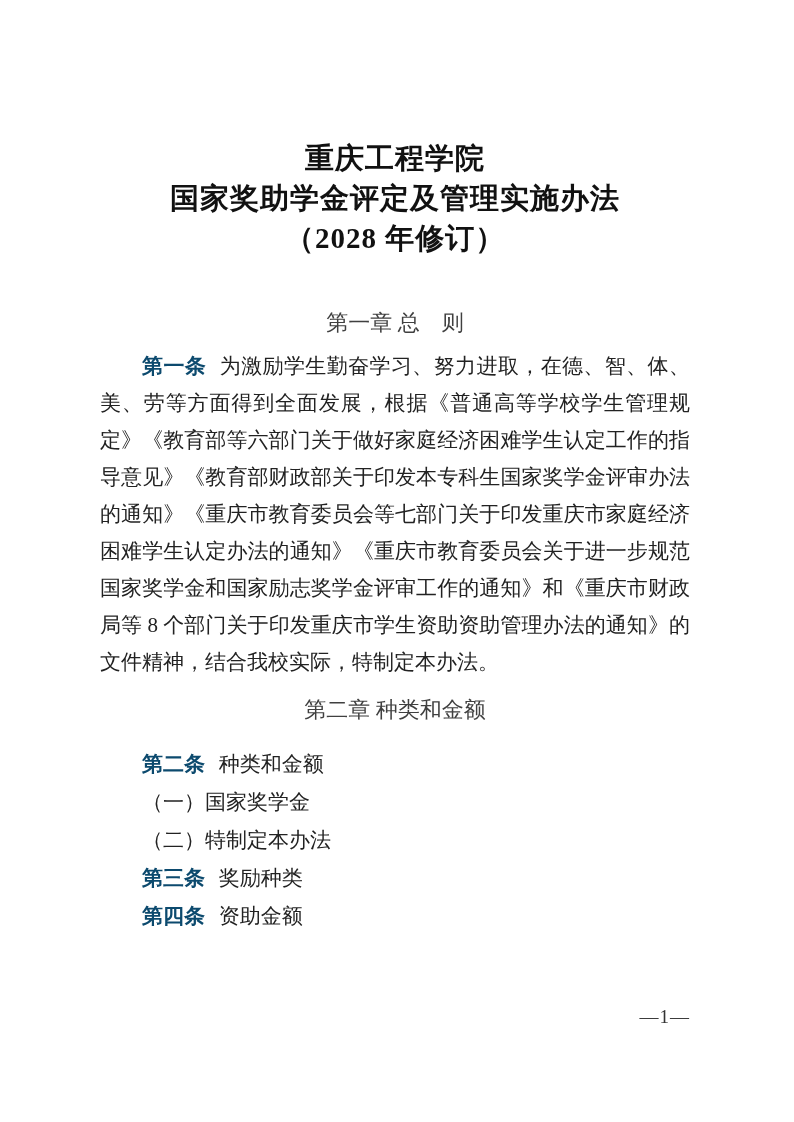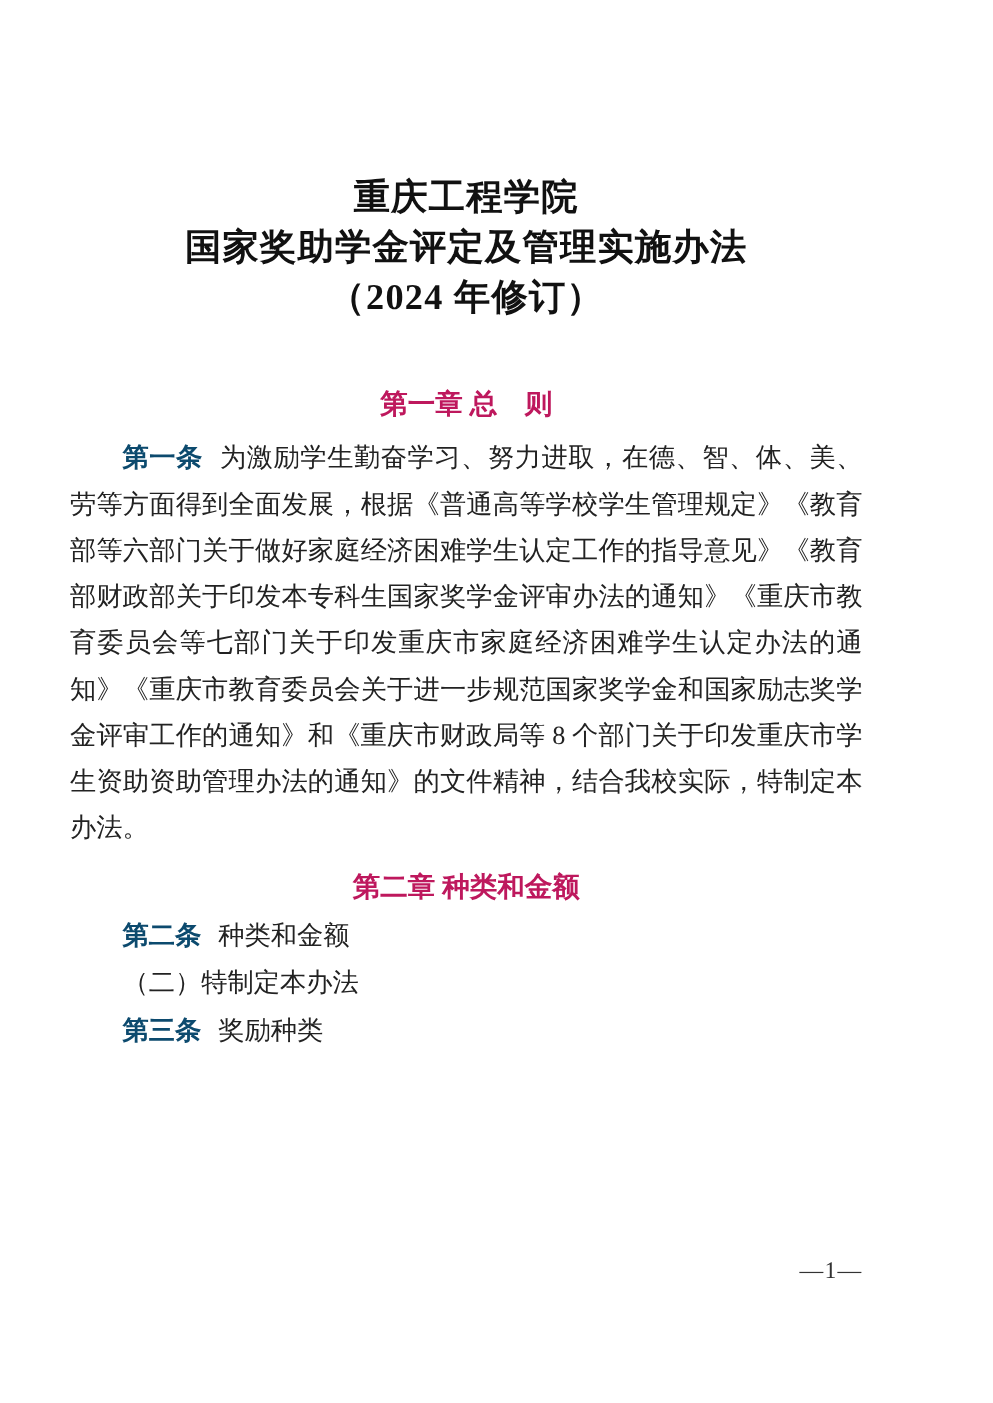--- a/index.html
+++ b/index.html
@@ -6,45 +6,45 @@
     margin: 0;
     padding: 0;
     background: #ffffff;
   }
   .page {
     position: relative;
     width: 794px;
     height: 1122px;
     background: #ffffff;
     box-sizing: border-box;
-    padding: 138px 104px 0 56px;
+    padding: 138px 104px 0 100px;
     font-family: "Liberation Serif", "DejaVu Serif", serif;
     color: #1a1a1a;
     overflow: hidden;
   }
   .title-block {
     text-align: center;
   }
   .title-line {
     font-size: 29px;
     line-height: 40px;
     font-weight: 700;
     letter-spacing: 1px;
     color: #111;
   }
   .chapter-heading {
     margin: 50px 0 10px 0;
     text-align: center;
     font-size: 22px;
     line-height: 30px;
-    font-weight: 700;
-    color: #be185d;
+    font-weight: 400;
+    color: #404040;
   }
   .chapter-heading.second {
-    margin: 14px 0 4px 0;
+    margin: 14px 0 20px 0;
   }
   .body-para {
     margin: 0;
     font-size: 21px;
     line-height: 37px;
     text-align: justify;
     text-indent: 2em;
     color: #222;
   }
   .lead {
@@ -71,33 +71,35 @@
   }
 </style>
 </head>
 <body>
 
 <div class="page">
 
   <div class="title-block">
     <div class="title-line">重庆工程学院</div>
     <div class="title-line">国家奖助学金评定及管理实施办法</div>
-    <div class="title-line">（2024 年修订）</div>
+    <div class="title-line">（2028 年修订）</div>
   </div>
 
   <div class="chapter-heading">第一章 总　则</div>
 
   <p class="body-para"><span class="lead">第一条</span><span>为激励学生勤奋学习、努力进取，在德、智、体、美、劳等方面得到全面发展，根据《普通高等学校学生管理规定》《教育部等六部门关于做好家庭经济困难学生认定工作的指导意见》《教育部财政部关于印发本专科生国家奖学金评审办法的通知》《重庆市教育委员会等七部门关于印发重庆市家庭经济困难学生认定办法的通知》《重庆市教育委员会关于进一步规范国家奖学金和国家励志奖学金评审工作的通知》和《重庆市财政局等 8 个部门关于印发重庆市学生资助资助管理办法的通知》的文件精神，结合我校实际，特制定本办法。</span></p>
 
   <div class="chapter-heading second">第二章 种类和金额</div>
 
   <div class="clause"><span class="lead">第二条</span><span>种类和金额</span></div>
 
+  <div class="clause"><span class="lead"></span><span>（一）国家奖学金</span></div>
 
   <div class="clause"><span class="lead"></span><span>（二）特制定本办法</span></div>
 
   <div class="clause"><span class="lead">第三条</span><span>奖励种类</span></div>
 
 
+  <div class="clause"><span class="lead">第四条</span><span>资助金额</span></div>
 
   <div class="page-number">—1—</div>
 
 </div>
 
 </body></html>

